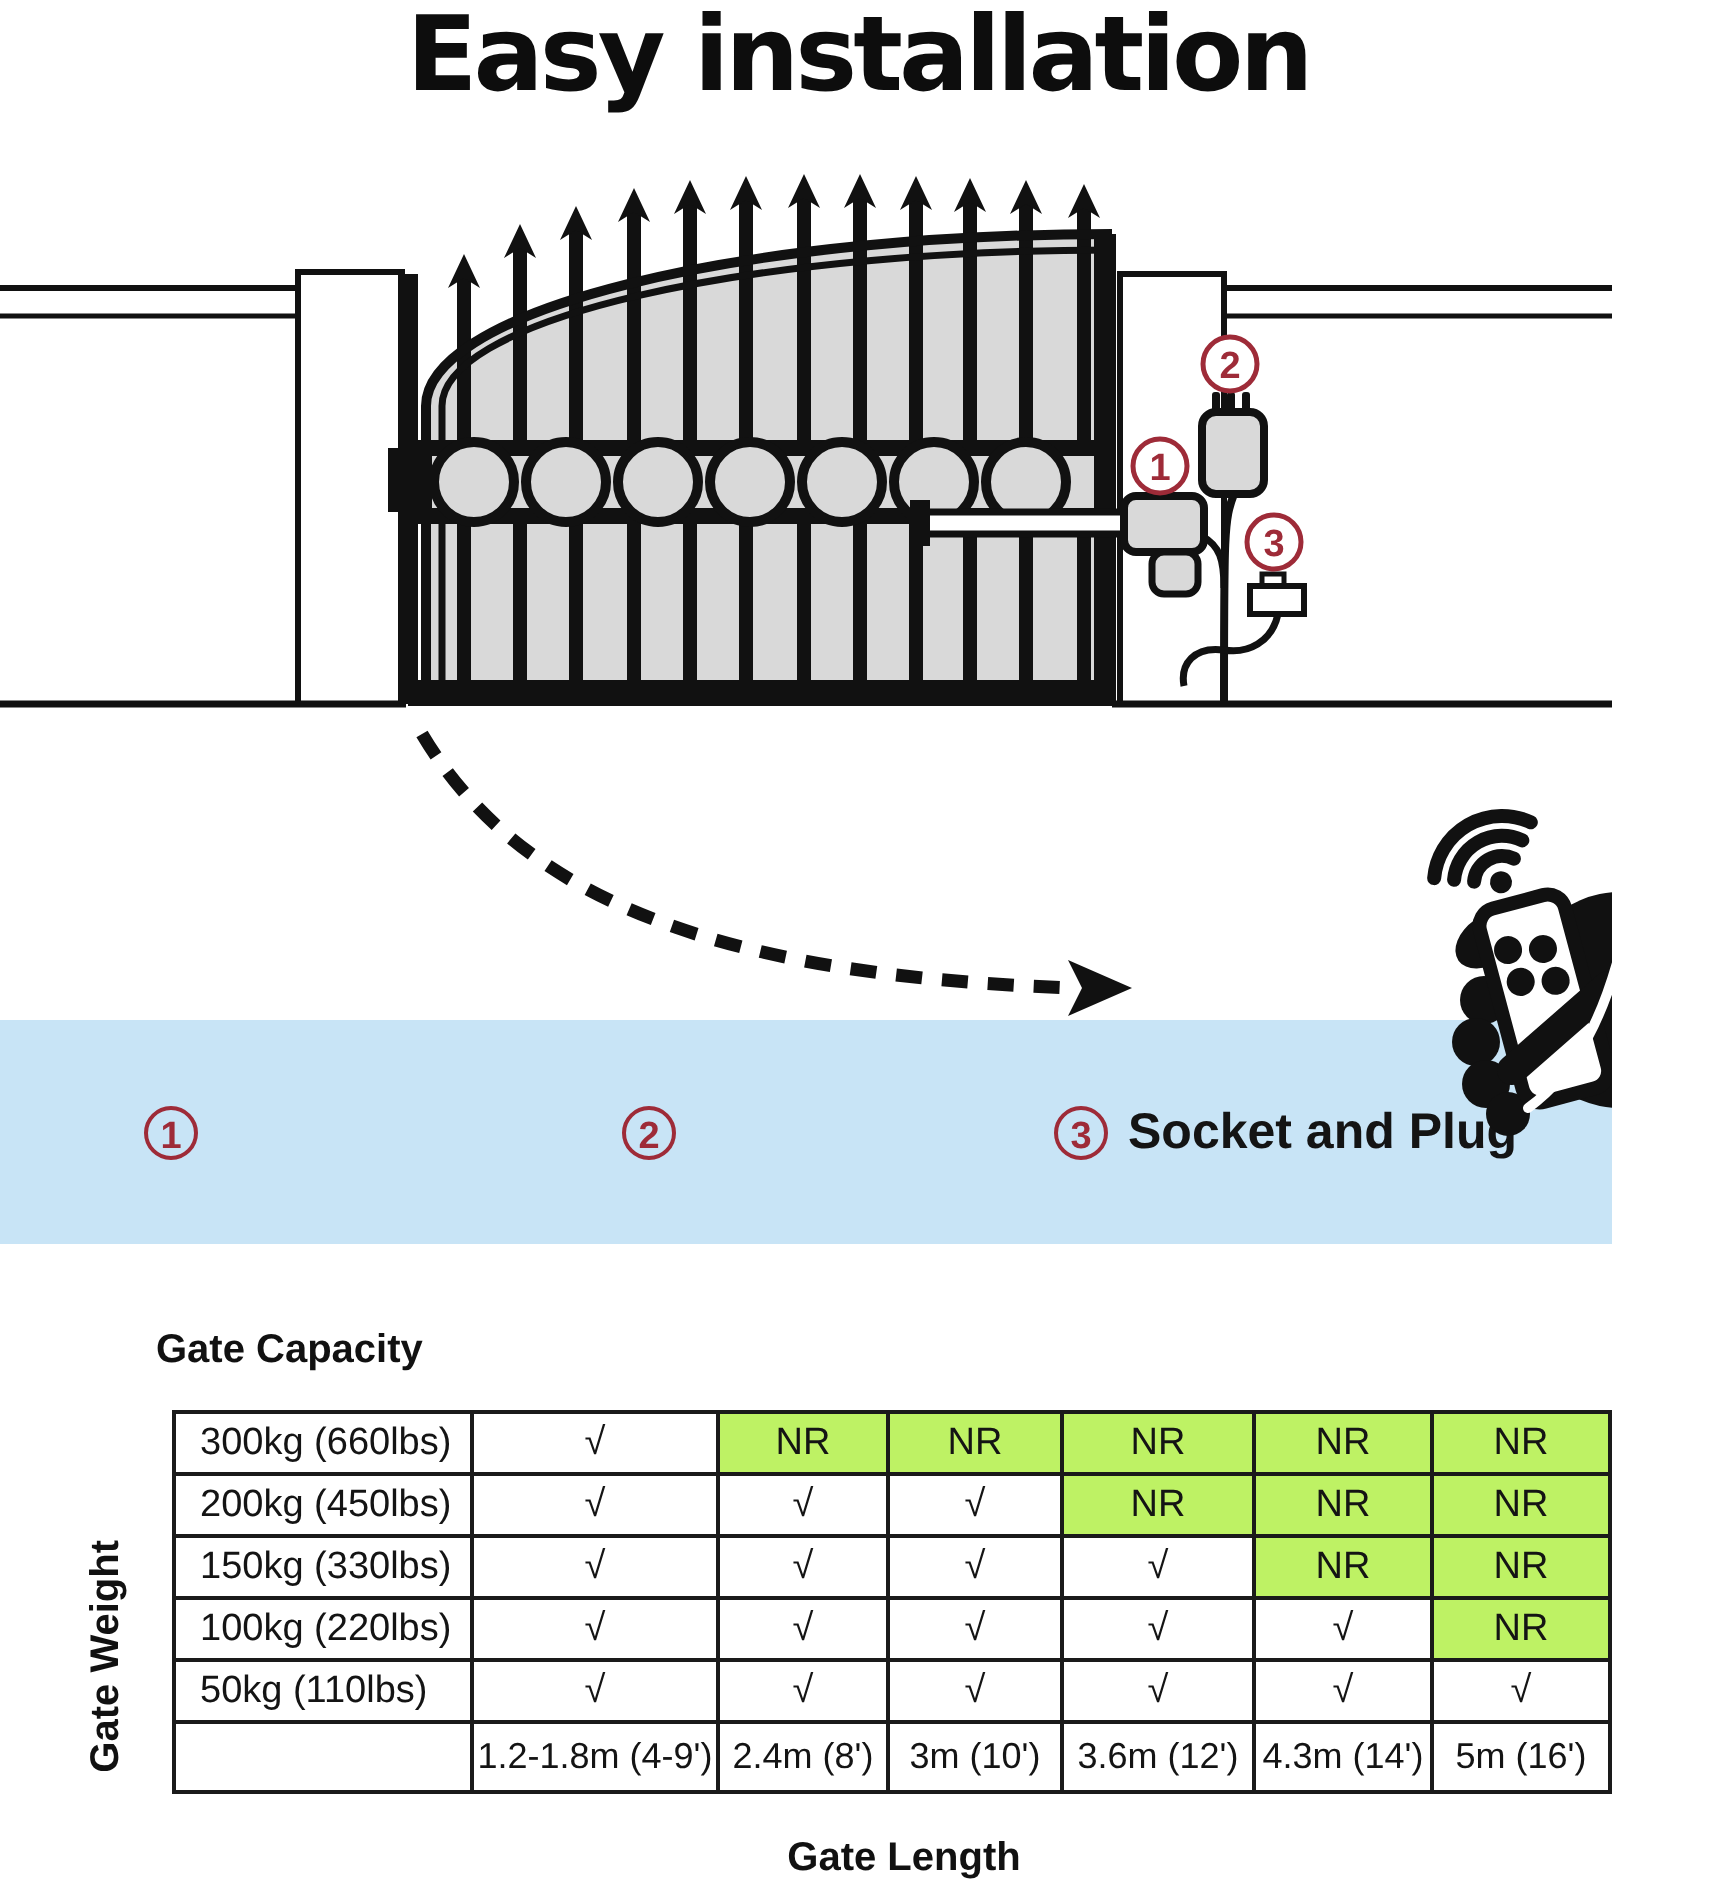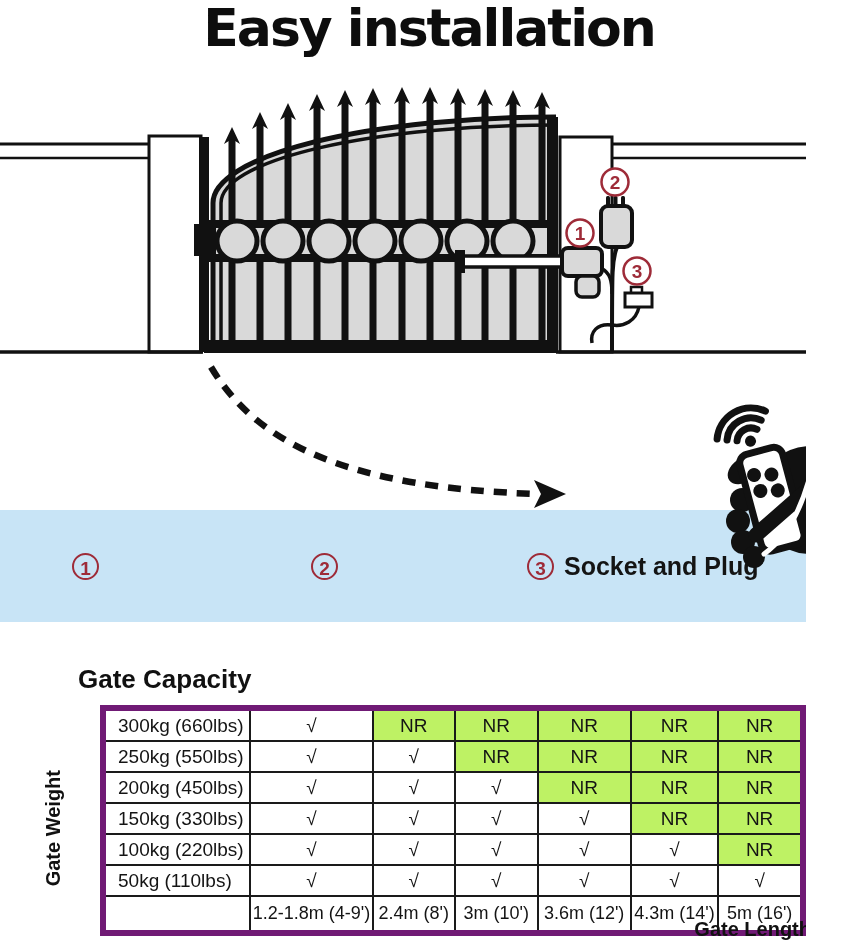--- a/index.html
+++ b/index.html
@@ -10,32 +10,32 @@
          font-weight:bold;font-size:52px;letter-spacing:-2px;color:#0d0d0d;}
   .diagram-svg{position:absolute;top:0;left:0;z-index:2;pointer-events:none;}
   .legend-band{position:absolute;left:0;top:510px;width:858px;height:112px;
                background:#c8e4f6;z-index:1;}
   .legend-item{position:absolute;top:0;height:112px;display:flex;align-items:center;gap:10px;}
   .legend-item.i1{left:72px;} .legend-item.i2{left:311px;} .legend-item.i3{left:527px;}
   .num-badge{width:27px;height:27px;border:2.5px solid #9e2b38;border-radius:50%;
              color:#9e2b38;font-weight:bold;font-size:19px;line-height:27px;
              text-align:center;box-sizing:border-box;flex:0 0 auto;}
   .legend-label{font-size:25px;font-weight:600;color:#141414;white-space:nowrap;}
-  .cap-heading{position:absolute;left:78px;top:664px;font-size:26px;font-weight:bold;color:#111;}
-  table.capacity{position:absolute;left:100px;top:705px;border-collapse:collapse;
-                 table-layout:fixed;border:6px solid #701a75;}
+  .cap-heading{position:absolute;left:78px;top:664px;font-size:20px;font-weight:bold;color:#111;}
+  table.capacity{position:absolute;left:86px;top:705px;border-collapse:collapse;
+                 table-layout:fixed;border:2px solid #701a75;}
   table.capacity td{border:2px solid #1a1a1a;text-align:center;vertical-align:middle;
                     font-size:19px;height:29px;padding:0;white-space:nowrap;overflow:hidden;
                     background:#fff;color:#141414;}
   table.capacity td.rowlabel{text-align:left;padding-left:12px;}
   table.capacity td.nr{background:#bef264;}
   table.capacity tr.lenrow td{height:33px;font-size:18px;}
   .gate-weight{position:absolute;left:42px;top:770px;writing-mode:vertical-rl;
                transform:rotate(180deg);font-size:20px;font-weight:bold;color:#111;}
-  .gate-length{position:absolute;left:93px;top:918px;width:718px;text-align:right;
+  .gate-length{position:absolute;left:93px;top:918px;width:718px;text-align:center;
                font-size:20px;font-weight:bold;color:#111;}
 </style>
 </head>
 <body>
 
 <div class="page">
 
   <div class="title">Easy installation</div>
 
   <svg class="diagram-svg" width="858" height="622" viewBox="0 0 858 622">
@@ -202,29 +202,20 @@
         <tr>
           <td class="rowlabel">300kg (660lbs)</td>
           <td class="ok">√</td>
           <td class="nr">NR</td>
           <td class="nr">NR</td>
           <td class="nr">NR</td>
           <td class="nr">NR</td>
           <td class="nr">NR</td>
         </tr>
         <tr>
-          <td class="rowlabel">250kg (550lbs)</td>
-          <td class="ok">√</td>
-          <td class="ok">√</td>
-          <td class="nr">NR</td>
-          <td class="nr">NR</td>
-          <td class="nr">NR</td>
-          <td class="nr">NR</td>
-        </tr>
-        <tr>
           <td class="rowlabel">200kg (450lbs)</td>
           <td class="ok">√</td>
           <td class="ok">√</td>
           <td class="ok">√</td>
           <td class="nr">NR</td>
           <td class="nr">NR</td>
           <td class="nr">NR</td>
         </tr>
         <tr>
           <td class="rowlabel">150kg (330lbs)</td>

